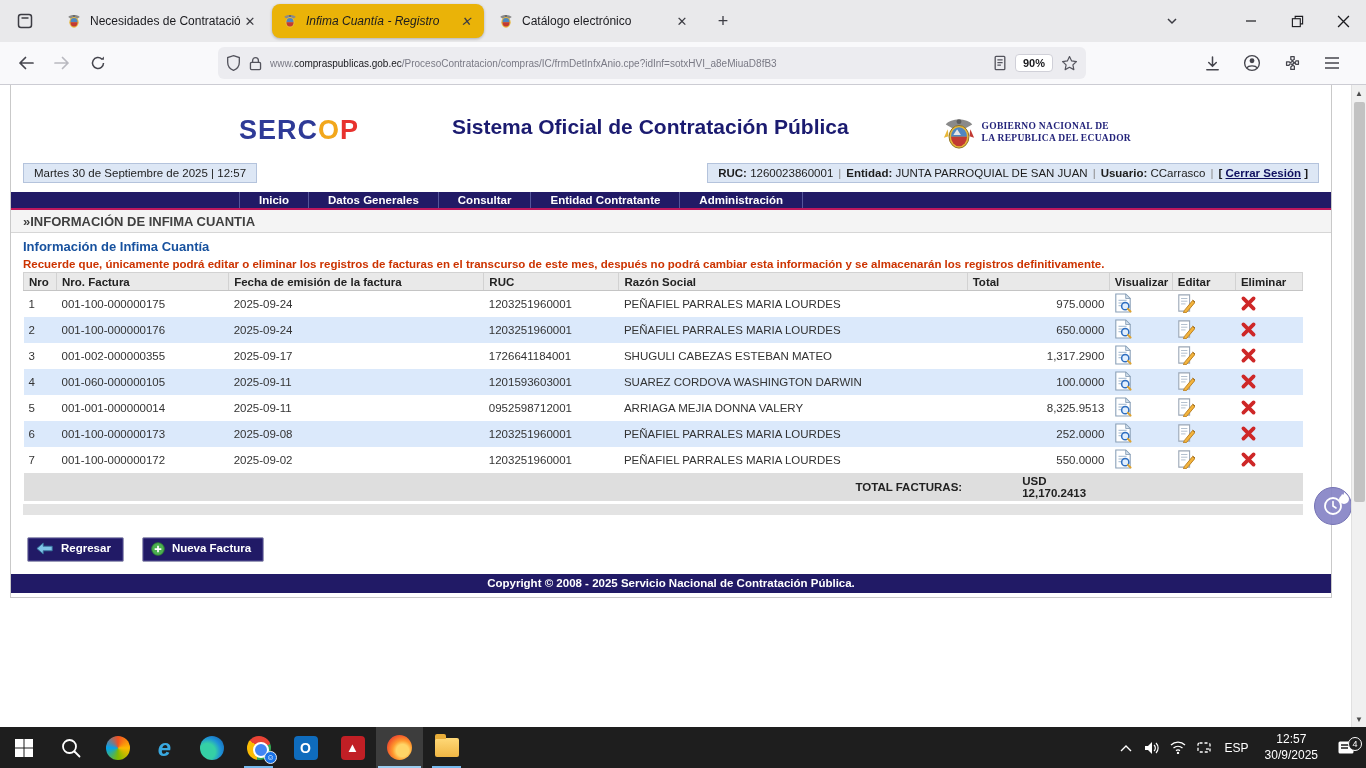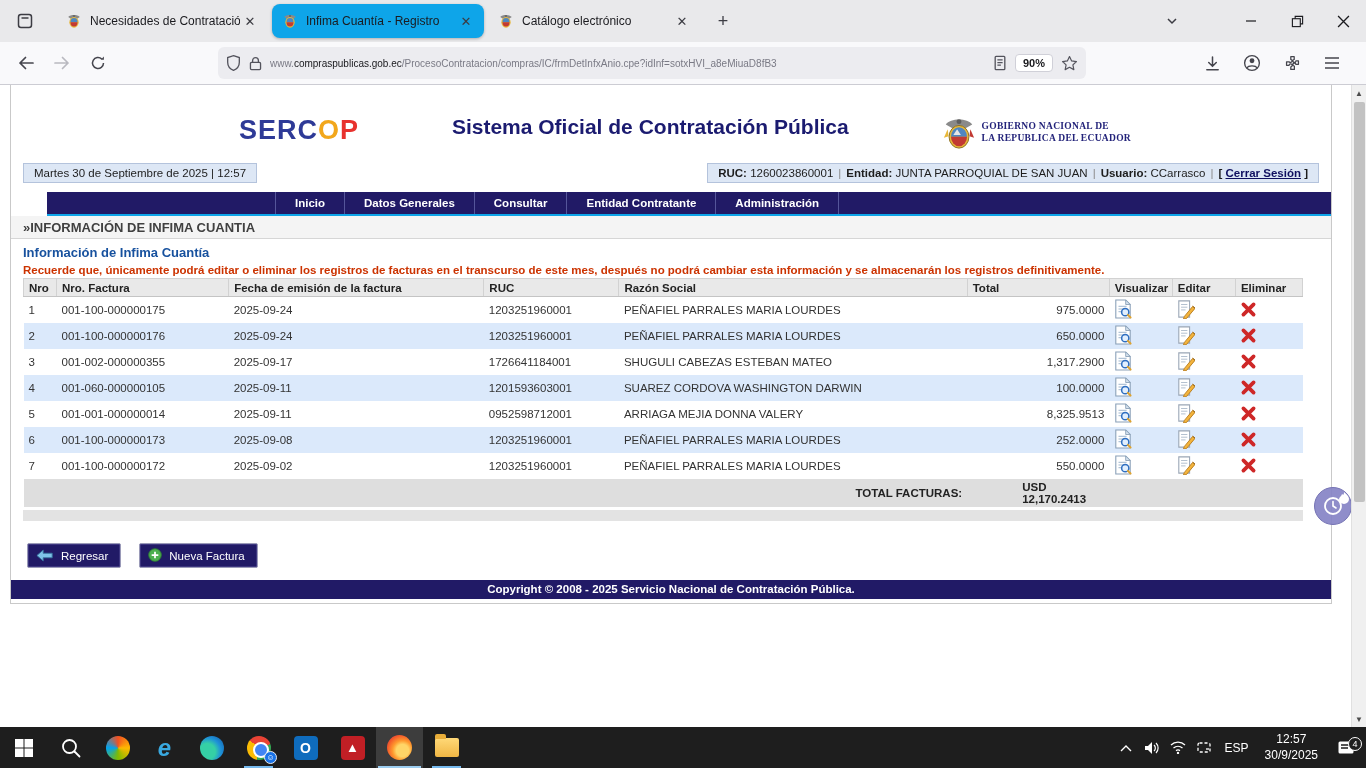--- a/index.html
+++ b/index.html
@@ -5,21 +5,21 @@
   * { margin:0; padding:0; box-sizing:border-box; }
   html,body { width:1366px; height:768px; overflow:hidden; }
   body { font-family:"Liberation Sans", sans-serif; background:#fff; position:relative; }
   svg { display:block; }
 
   
   .titlebar { height:42px; background:#e9e9eb; display:flex; align-items:center; position:relative; }
   .tabmgr { width:34px; height:34px; margin-left:8px; display:flex; align-items:center; justify-content:center; border-radius:6px; }
   .tabs { display:flex; align-items:center; margin-left:14px; height:42px; }
   .tab { width:212px; height:34px; display:flex; align-items:center; padding:0 8px 0 10px; border-radius:8px; margin-right:4px; color:#1b1b1f; font-size:12px; position:relative; }
-  .tab.active { background:#0ea5e9; box-shadow:0 1px 3px rgba(0,0,0,.25); }
+  .tab.active { background:#eab308; box-shadow:0 1px 3px rgba(0,0,0,.25);font-style:italic; }
   .tab .favicon { flex:0 0 16px; margin-right:8px; }
   .tab .tab-title { flex:1; white-space:nowrap; overflow:hidden; }
   .tab .tab-close { flex:0 0 20px; height:20px; display:flex; align-items:center; justify-content:center; font-size:13px; color:#3c3c43; border-radius:4px; }
   .newtab { width:30px; height:30px; display:flex; align-items:center; justify-content:center; font-size:18px; color:#3c3c43; border-radius:6px; margin-left:4px; }
   .titlebar-right { position:absolute; right:0; top:0; height:42px; display:flex; align-items:center; }
   .tab-overflow { width:40px; height:42px; display:flex; align-items:center; justify-content:center; margin-right:36px; }
   .win-btn { width:46px; height:42px; display:flex; align-items:center; justify-content:center; color:#1b1b1f; }
 
   .toolbar { height:43px; background:#f9f9fb; border-bottom:1px solid #ccccd3; display:flex; align-items:center; padding:0 10px; }
   .nav-btn { width:32px; height:32px; display:flex; align-items:center; justify-content:center; border-radius:6px; margin-right:4px; }
@@ -41,41 +41,41 @@
   .page-title { flex:1; text-align:center; font-size:21px; font-weight:bold; color:#1b1b70; }
   .gov-logo { display:flex; align-items:center; margin-right:200px; }
   .gov-text { margin-left:6px; font-family:"Liberation Serif", serif; font-weight:bold; font-size:9.5px; color:#23237a; line-height:1.25; letter-spacing:.3px; }
 
   .infobar { display:flex; justify-content:space-between; align-items:center; padding:0 12px; margin-bottom:9px; }
   .info-box { background:#dde7f5; border:1px solid #b4c3dc; font-size:11.5px; color:#1d1d1d; padding:3px 10px;text-align:center; }
   .session-box b { font-weight:bold; }
   .session-box .pipe { color:#8a8a8a; padding:0 5px; }
   .logout-link { font-weight:bold; color:#101060; text-decoration:underline; cursor:pointer; }
 
-  .mainnav { background:#211a66; height:24px; display:flex; align-items:stretch; padding-left:228px; border-bottom:2px solid #0ea5e9;margin-left:36px; }
+  .mainnav { background:#211a66; height:18px; display:flex; align-items:stretch; padding-left:228px; border-bottom:2px solid #be185d; }
   .mainnav .nav-item { color:#fff; font-size:11.5px; font-weight:bold; display:flex; align-items:center; padding:0 19px; border-right:1px solid #55559a; cursor:pointer; }
   .mainnav .nav-item:first-child { border-left:1px solid #55559a; }
 
   .breadcrumb-bar { background:#f4f4f4; border-bottom:1px solid #d6d6d6; padding:4px 12px 3px 12px; font-size:13px; font-weight:bold; color:#404040; }
   .section-title { color:#17519e; font-size:13px; font-weight:bold; padding:6px 12px 1px 12px; }
   .warning-text { color:#cc3300; font-size:11.5px; font-weight:bold; padding:3px 12px 2px 12px; }
   .ym-row { display:flex; padding:4px 12px 6px 12px; font-size:13.5px; font-weight:bold; color:#17519e; }
   .ym-month { margin-left:148px; }
 
   table.inv { border-collapse:collapse; table-layout:fixed; margin-left:12px; width:1280px; font-size:11.5px; color:#333; }
   table.inv th { background:#e9e9e9; border:1px solid #d2d2d2; border-bottom:1px solid #c4c4c4; font-weight:bold; text-align:left; color:#222; padding:2px 5px; height:18px; }
   table.inv td { padding:2px 5px; height:25px; vertical-align:middle; }
   table.inv tr.alt td { background:#dbe9fb; }
   td.num, th.num { text-align:right; }
   .icon-btn { display:inline-block; cursor:pointer; }
   tr.total-row td { background:#dedede; font-weight:bold; color:#222; height:17px; }
   .table-endbar { margin:3px 0 0 12px; width:1280px; height:11px; background:#e3e3e3; }
 
   .actions { display:flex; margin:22px 0 0 16px; }
-  .btn { background:#211a66; color:#fff; font-size:11.5px; font-weight:normal; display:flex; align-items:flex-end; padding:4px 12px 5px 8px; border:1px solid #9a9ab8; border-radius:2px; margin-right:18px; cursor:pointer; box-shadow:inset 0 0 0 1px #3d3680; }
+  .btn { background:#211a66; color:#fff; font-size:11.5px; font-weight:bold; display:flex; align-items:flex-start; padding:4px 12px 5px 8px; border:1px solid #9a9ab8; border-radius:2px; margin-right:18px; cursor:pointer; box-shadow:inset 0 0 0 1px #3d3680; }
   .btn .bicon { margin-right:7px; }
 
   .page-footer { margin-top:12px; background:#211a66; color:#fff; font-size:11.5px; font-weight:bold; text-align:center; padding:3px 0 4px 0; }
 
   
   .float-widget { position:absolute; top:402px; right:14px; width:38px; height:38px; border-radius:50%; background:rgba(133,131,198,.92); border:1px solid #7573b4; display:flex; align-items:center; justify-content:center; cursor:pointer; }
   .float-widget .flame { position:absolute; right:1px; top:3px; }
 
   
   .scrollbar { position:absolute; right:0; top:0; width:15px; height:642px; background:#f0f0f0; border-left:1px solid #e0e0e0; }

